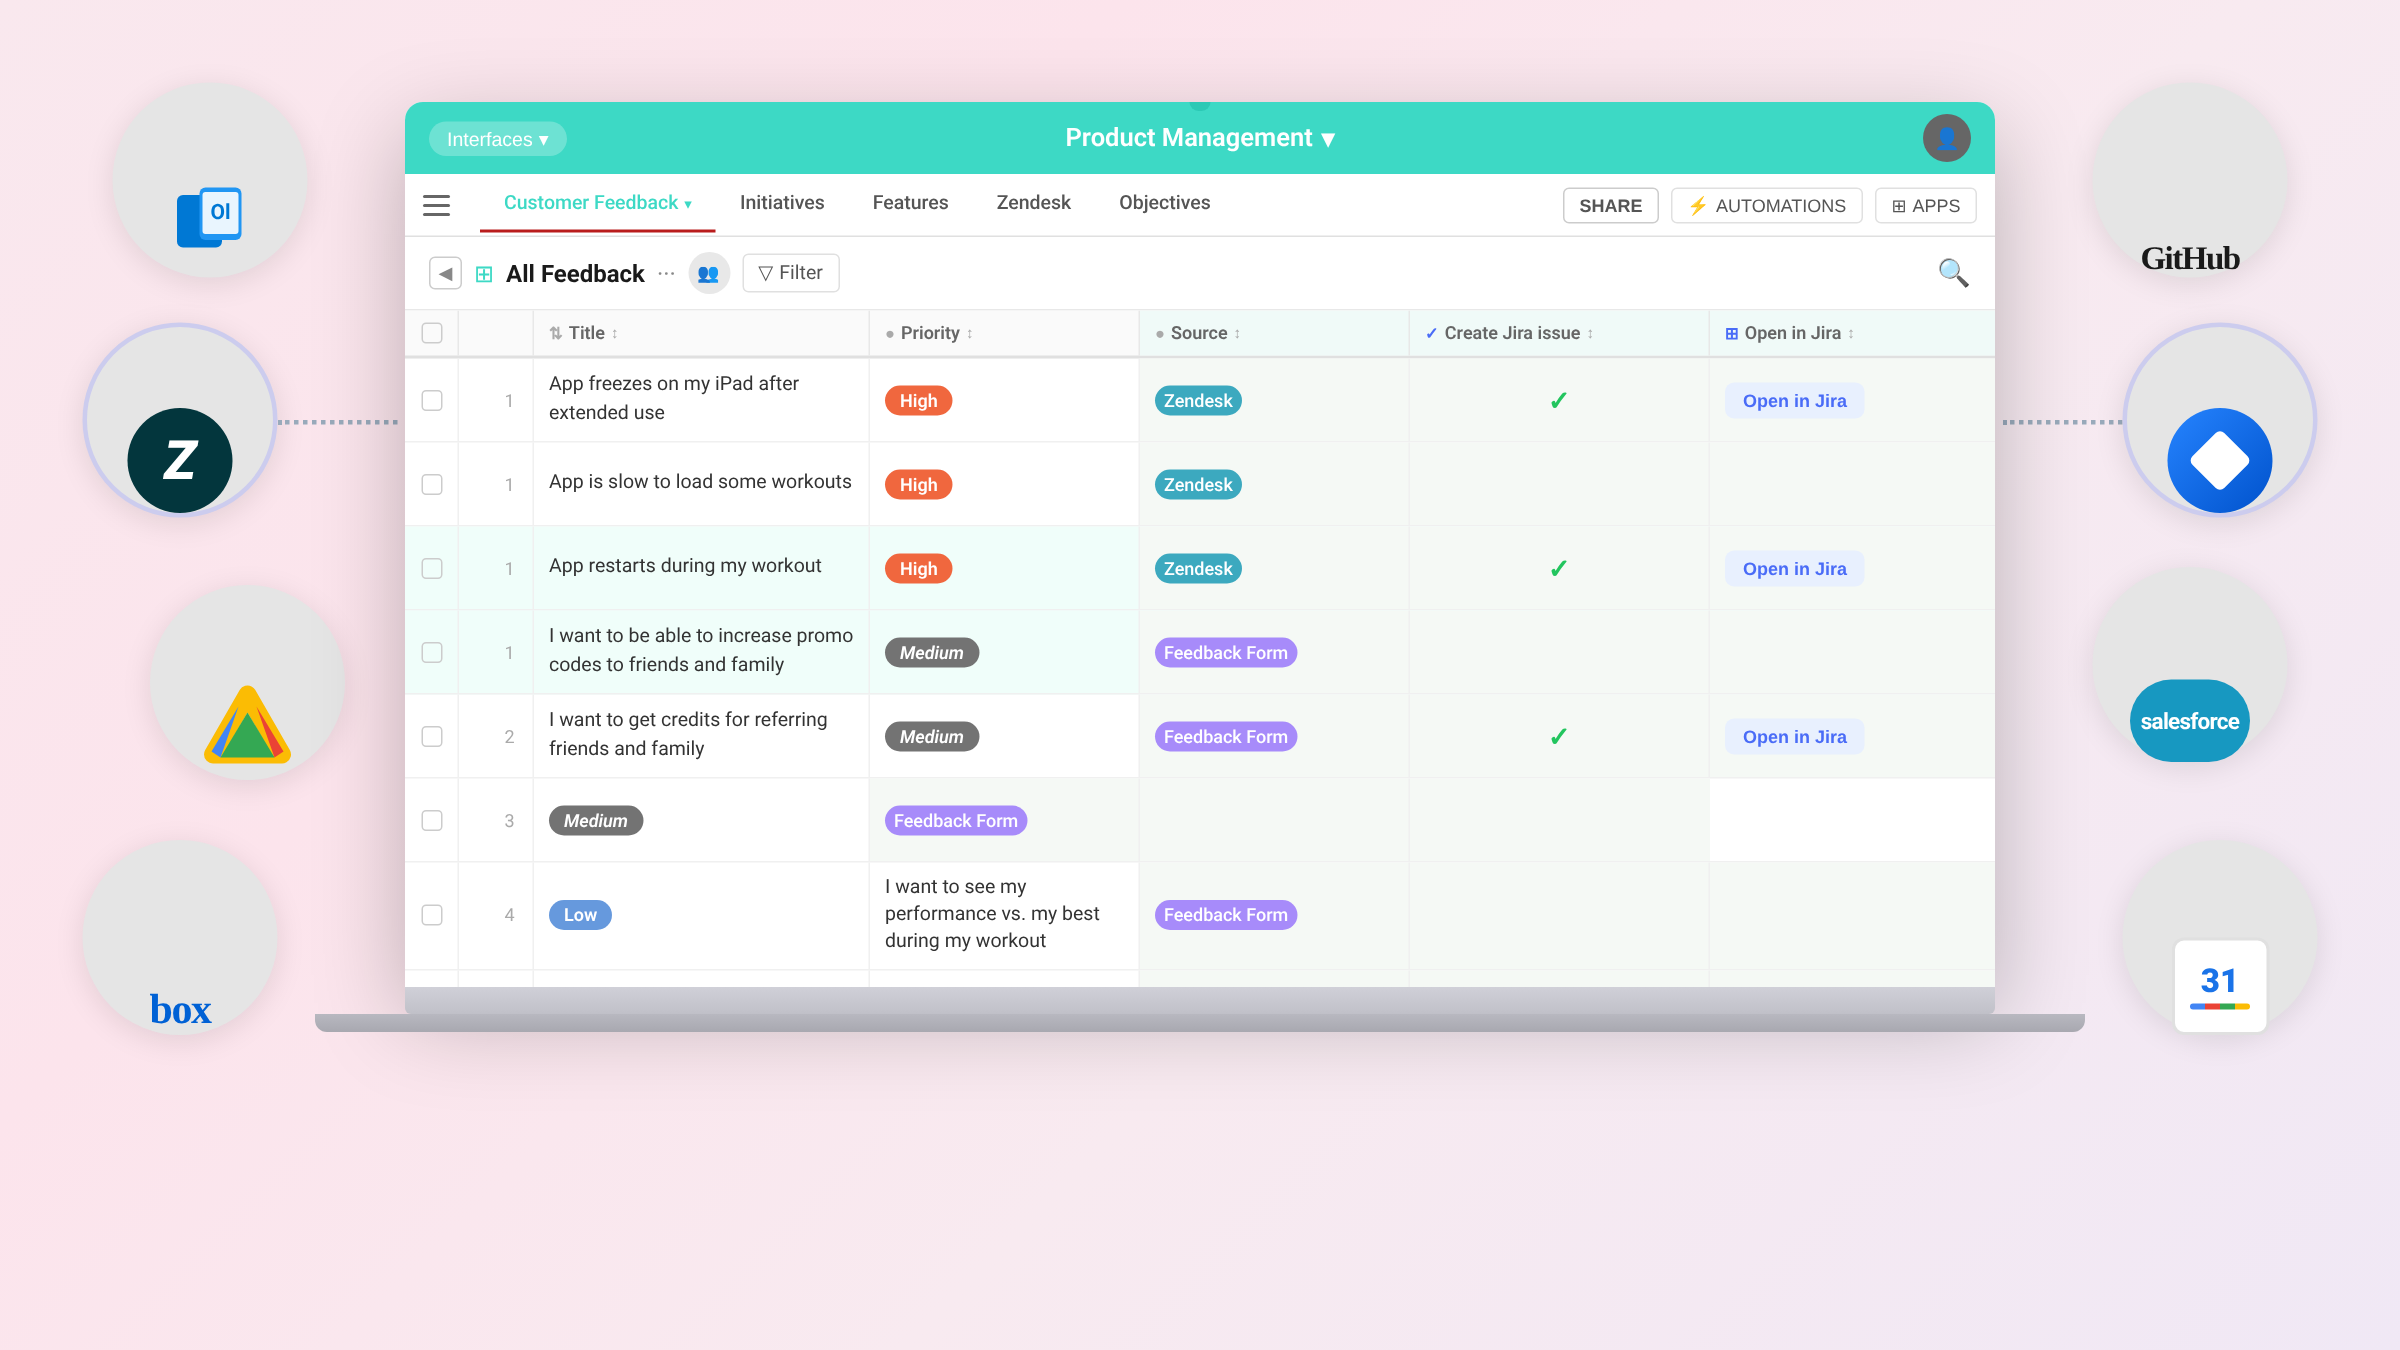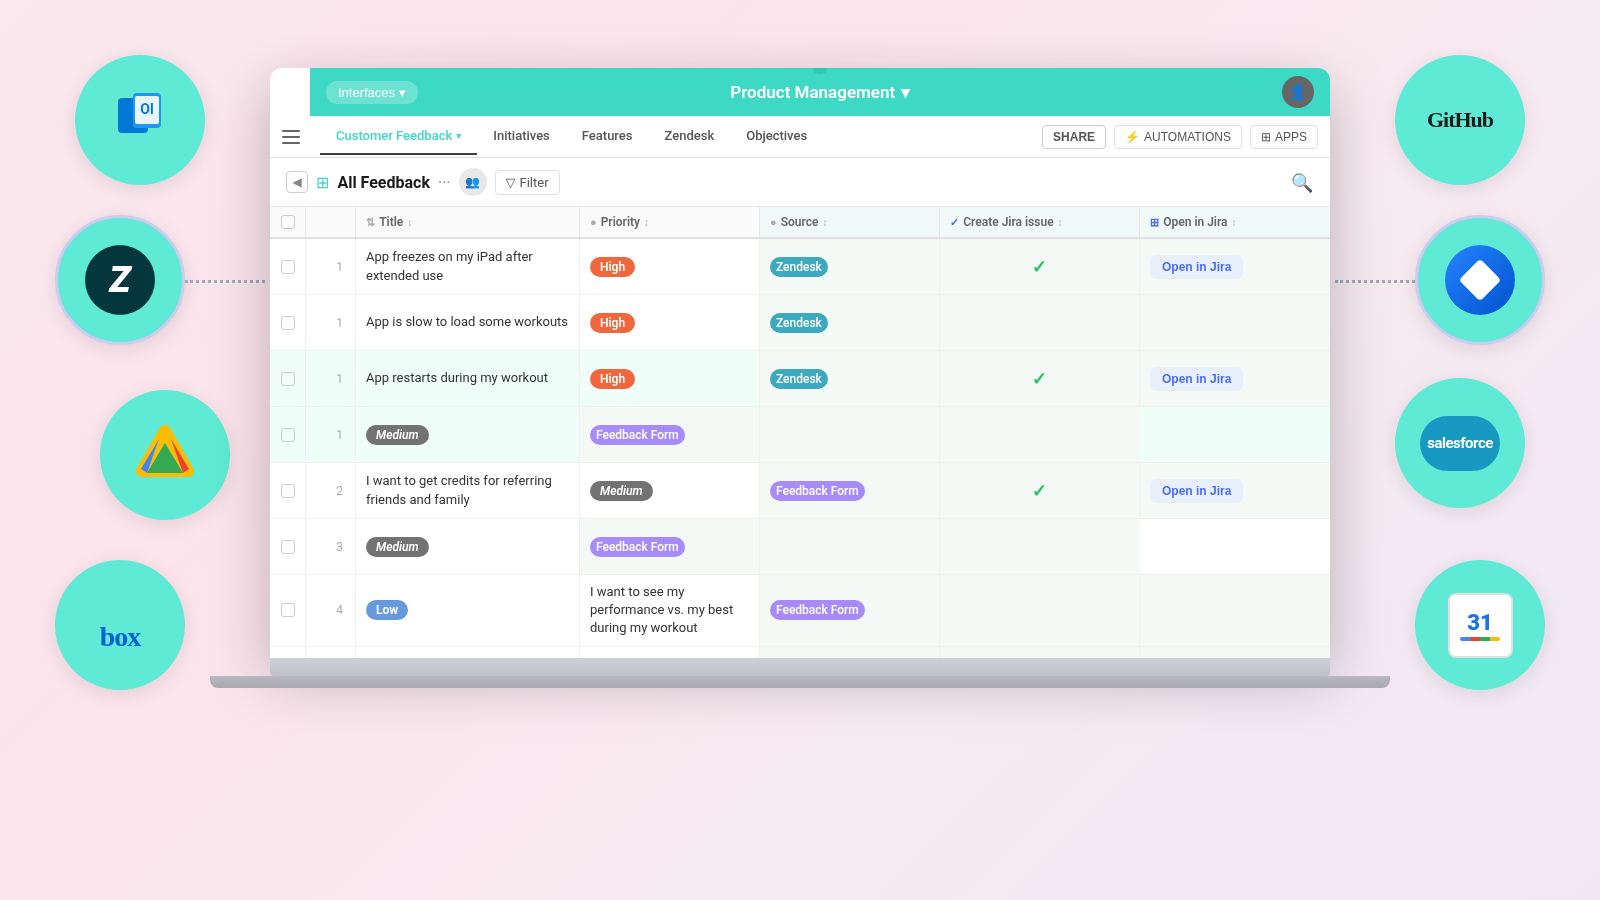--- a/index.html
+++ b/index.html
@@ -11,23 +11,23 @@
       font-family: -apple-system, BlinkMacSystemFont, 'Segoe UI', Roboto, sans-serif;
       overflow: hidden;
       position: relative;
     }
 
     
     .bg-circle {
       position: absolute;
       border-radius: 50%;
       display: flex;
-      align-items: center;
+      align-items: flex-end;
       justify-content: center;
-      background: #5eead4;
+      background: #e5e5e5;
       box-shadow: 0 4px 20px rgba(0,0,0,0.1);
     }
 
     .circle-outlook { width: 130px; height: 130px; top: 55px; left: 75px; }
     .circle-zendesk { width: 130px; height: 130px; top: 215px; left: 55px; border: 3px solid #cce; }
     .circle-gdrive { width: 130px; height: 130px; top: 390px; left: 100px; }
     .circle-box { width: 130px; height: 130px; top: 560px; left: 55px; }
     .circle-github { width: 130px; height: 130px; top: 55px; right: 75px; }
     .circle-jira { width: 130px; height: 130px; top: 215px; right: 55px; border: 3px solid #cce; }
     .circle-salesforce { width: 130px; height: 130px; top: 378px; right: 75px; }
@@ -84,21 +84,20 @@
     }
 
     
     .top-bar {
       background: #3dd9c5;
       height: 48px;
       display: flex;
       align-items: center;
       padding: 0 16px;
       position: relative;
-      margin-left: 40px;
     }
 
     .top-bar-notch {
       position: absolute;
       top: 0;
       left: 50%;
       transform: translateX(-50%);
       width: 14px;
       height: 6px;
       background: #2cc9b5;
@@ -185,21 +184,21 @@
       font-size: 13px;
       color: #555;
       cursor: pointer;
       border-bottom: 2px solid transparent;
       white-space: nowrap;
       font-weight: 500;
     }
 
     .nav-tab.active {
       color: #3dd9c5;
-      border-bottom: 2px solid #404040;
+      border-bottom: 2px solid #b91c1c;
     }
 
     .nav-tab-dropdown {
       display: flex;
       align-items: center;
       gap: 4px;
     }
 
     .nav-right {
       margin-left: auto;
@@ -648,20 +647,21 @@
     </div>
     <div class="td" style="background:#f5f9f5;">
       <button class="open-jira-btn">Open in Jira</button>
     </div>
   </div>
             <div class="table-row row-highlighted">
     <div class="td td-check">
       <div class="checkbox"></div>
     </div>
     <div class="td row-num">1</div>
+    <div class="td title-cell">I want to be able to increase promo codes to friends and family</div>
     <div class="td">
       <span class="priority-badge priority-medium">Medium</span>
     </div>
     <div class="td" style="background:#f5f9f5;">
       <span class="source-badge source-feedback">Feedback Form</span>
     </div>
     <div class="td" style="background:#f5f9f5; justify-content:center;">
       
     </div>
     <div class="td" style="background:#f5f9f5;">

